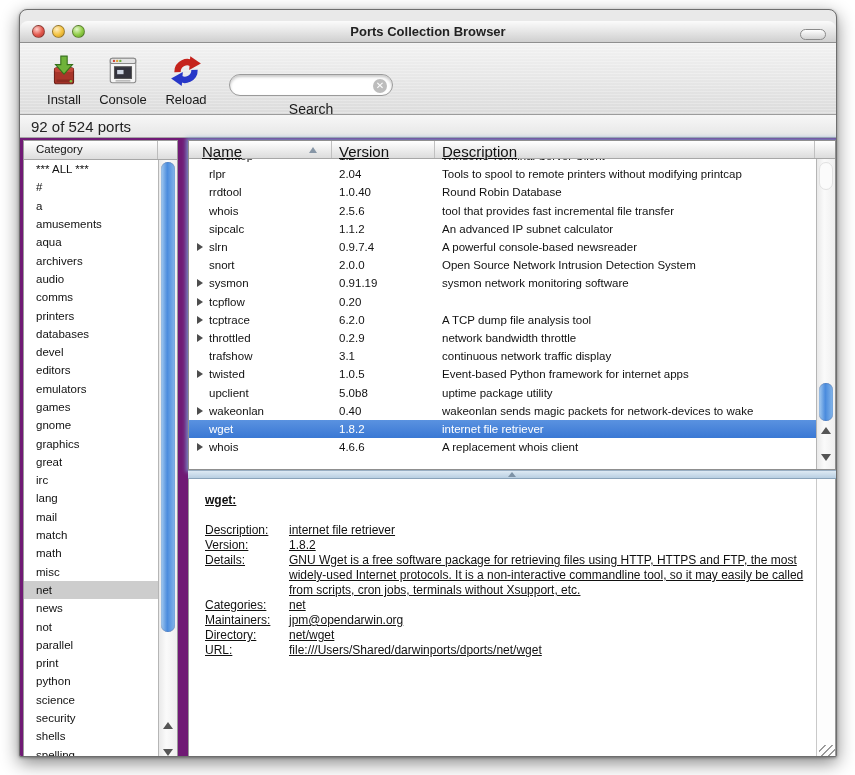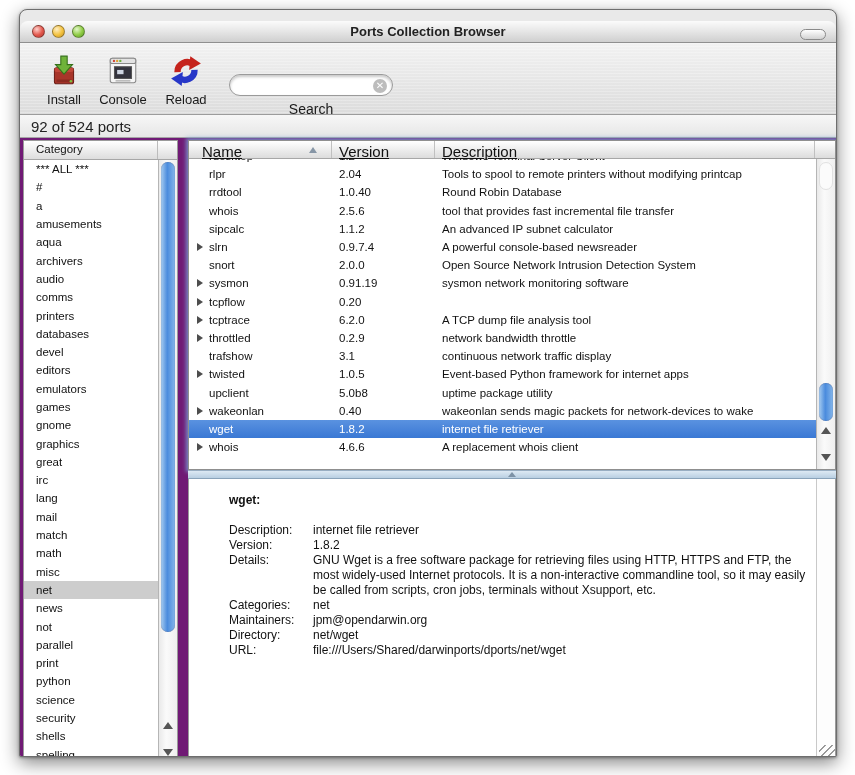--- a/index.html
+++ b/index.html
@@ -110,21 +110,21 @@
   
   .splitter { height:9px; margin-top:0; background:linear-gradient(#dde9f3,#b9cfe2);
     border-top:1px solid #99aec2; border-bottom:1px solid #8aa3ba;
     display:flex; align-items:center; justify-content:center; }
   .dimple { width:0; height:0; border-left:4px solid transparent; border-right:4px solid transparent;
     border-bottom:5px solid #7d92a6; }
 
   
   .details { height:283px; border:1px solid #9a9a9a; border-top:none; background:#fff;
     display:flex; }
-  .dcontent { flex:1; padding:14px 8px 0 40px; font-size:12px; color:#111; overflow:hidden; }
+  .dcontent { flex:1; padding:14px 8px 0 16px; font-size:12px; color:#111; overflow:hidden;text-decoration:underline; }
   .dtitle { font-weight:bold; font-size:12px; }
   .dfields { margin-top:16px; }
   .dfield { display:flex; line-height:15px; }
   .dlabel { width:84px; flex:0 0 84px; }
   .dvalue { width:516px; }
   .dscroll { width:19px; border-left:1px solid #c9c9c9; background:#fdfdfd; position:relative; }
   .grip { position:absolute; right:0; bottom:0; width:16px; height:16px;
     background:repeating-linear-gradient(135deg, transparent 0 3px, #ffffff 3px 4px, #9a9a9a 4px 5px); }
 
   

